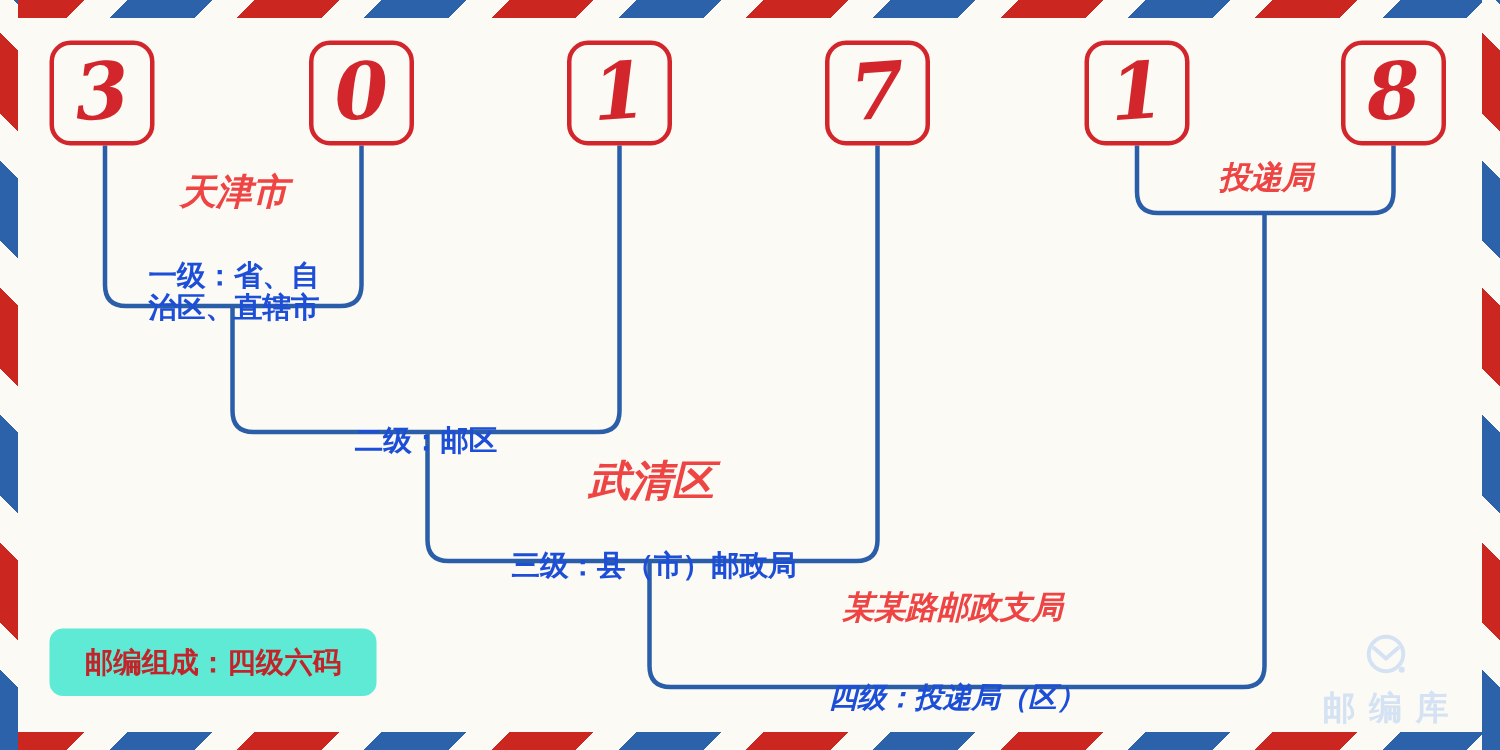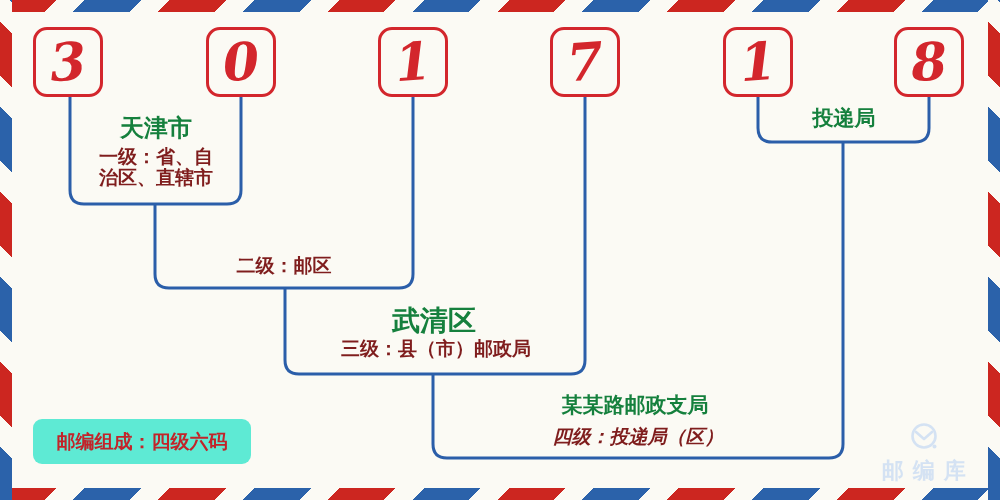--- a/index.html
+++ b/index.html
@@ -36,22 +36,22 @@
   .digit{
     font-family:"DejaVu Serif","Liberation Serif",serif;
     font-style:italic;font-weight:700;font-size:52px;line-height:1;
     color:#d3262c;transform:rotate(-4deg);
   }
   .d1{left:33px;} .d2{left:206px;} .d3{left:378px;}
   .d4{left:550px;} .d5{left:723px;} .d6{left:894px;}
   
   .lbl{position:absolute;transform:translateX(-50%);white-space:nowrap;z-index:3;
        text-align:center;font-weight:700;}
-  .lbl-blue{color:#15803d;}
-  .lbl-red{color:#7f1d1d;}
+  .lbl-blue{color:#ef4444;font-style:italic;}
+  .lbl-red{color:#1d4ed8;margin-top:28px;}
   .place-lg{font-size:24px;}
   .place-md{font-size:21px;}
   .desc{font-size:19px;}
   .desc-wrap{white-space:pre-line;line-height:21px;}
   #lbl-tianjin{left:156px;top:112px;}
   #lbl-level1{left:156px;top:146px;}
   #lbl-level2{left:284px;top:253px;}
   #lbl-wuqing{left:434px;top:302px;font-size:28px;}
   #lbl-level3{left:436px;top:336px;}
   #lbl-branch{left:635px;top:391px;}

